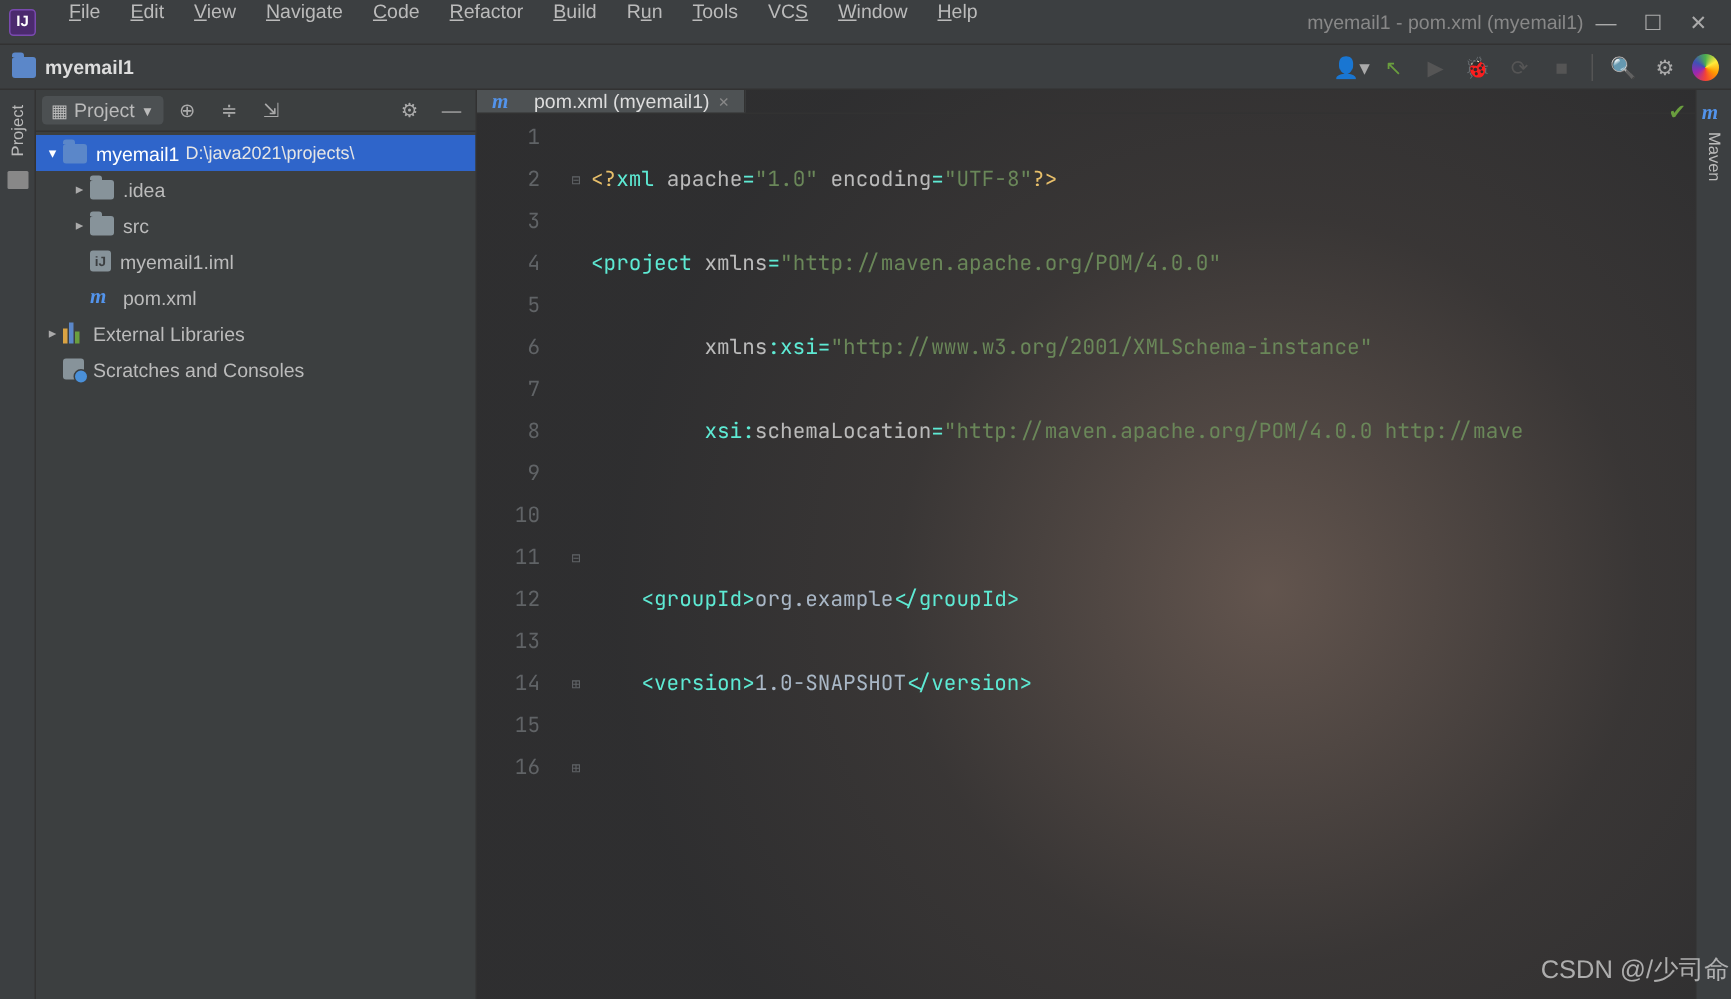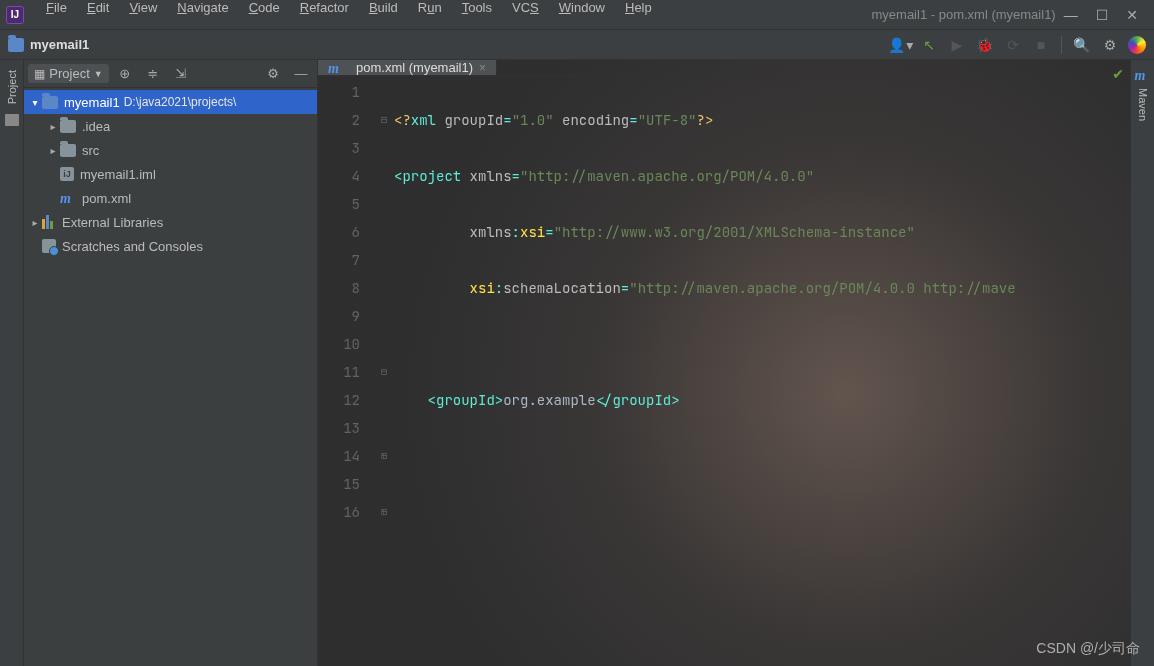--- a/index.html
+++ b/index.html
@@ -62,29 +62,29 @@
 .tab-close { color:#888; font-size:12px; cursor:default; }
 .code-area { flex:1; display:flex; position:relative; z-index:1; font-family:"JetBrains Mono",Consolas,monospace; font-size:14px; line-height:28px; }
 .gutter { width:56px; text-align:right; color:#606366; padding-right:14px; padding-top:2px; user-select:none; }
 .gutter div { height:28px; }
 .fold-col { width:20px; padding-top:2px; color:#606366; font-size:10px; }
 .fold-col div { height:28px; display:flex; align-items:center; justify-content:center; }
 .code { flex:1; padding-top:2px; overflow:hidden; white-space:pre; }
 .code .line { height:28px; }
 .t-tag { color:#5eead4; }
 .t-attr { color:#bababa; }
-.t-ns { color:#fde047; }
+.t-ns { color:#5eead4; }
 .t-str { color:#6a8759; }
 .t-text { color:#a9b7c6; }
 .t-pi { color:#e8bf6a; }
 .right-rail { width:24px; background:#3c3f41; border-left:1px solid #323232; display:flex; flex-direction:column; align-items:center; padding-top:8px; gap:6px; }
 .right-rail .rail-lbl { writing-mode:vertical-rl; color:#bbb; font-size:11px; cursor:default; }
 .check { position:absolute; top:6px; right:6px; color:#6a9e3e; font-size:14px; z-index:2; }
 
-.watermark { position:absolute; bottom:8px; right:14px; color:#ccc; font-size:14px; opacity:.8; }
+.watermark { position:absolute; bottom:8px; right:1px; color:#ccc; font-size:17px; opacity:.8; }
 </style>
 </head>
 <body>
 
 <div class="menubar">
   <div class="app-logo">IJ</div>
   <div class="menu-item">
       <span><u>F</u>ile</span>
     </div>
   <div class="menu-item">
@@ -251,26 +251,27 @@
           <div></div>
           <div></div>
           <div>⊟</div>
           <div></div>
           <div></div>
           <div>⊞</div>
           <div></div>
           <div>⊞</div>
       </div>
       <div class="code">
-<div class="line"><span class="t-pi">&lt;?</span><span class="t-tag">xml </span><span class="t-attr">groupId</span><span class="t-tag">=</span><span class="t-str">"<span>1.0</span>"</span><span class="t-attr"> encoding</span><span class="t-tag">=</span><span class="t-str">"<span>UTF-8</span>"</span><span class="t-pi">?&gt;</span></div>
+<div class="line"><span class="t-pi">&lt;?</span><span class="t-tag">xml </span><span class="t-attr">apache</span><span class="t-tag">=</span><span class="t-str">"<span>1.0</span>"</span><span class="t-attr"> encoding</span><span class="t-tag">=</span><span class="t-str">"<span>UTF-8</span>"</span><span class="t-pi">?&gt;</span></div>
 <div class="line"><span class="t-tag">&lt;project </span><span class="t-attr">xmlns</span><span class="t-tag">=</span><span class="t-str">"<span>http://maven.apache.org/POM/4.0.0</span>"</span></div>
 <div class="line">         <span class="t-attr">xmlns</span><span class="t-tag">:</span><span class="t-ns">xsi</span><span class="t-tag">=</span><span class="t-str">"<span>http://www.w3.org/2001/XMLSchema-instance</span>"</span></div>
 <div class="line">         <span class="t-ns">xsi</span><span class="t-tag">:</span><span class="t-attr">schemaLocation</span><span class="t-tag">=</span><span class="t-str">"<span>http://maven.apache.org/POM/4.0.0 http://mave</span></span></div>
 <div class="line"></div>
 <div class="line">    <span class="t-tag">&lt;groupId&gt;</span><span class="t-text">org.example</span><span class="t-tag">&lt;/groupId&gt;</span></div>
+<div class="line">    <span class="t-tag">&lt;version&gt;</span><span class="t-text">1.0-SNAPSHOT</span><span class="t-tag">&lt;/version&gt;</span></div>
 <div class="line"></div>
 
 
 
 
 
 
       </div>
     </div>
   </div>

